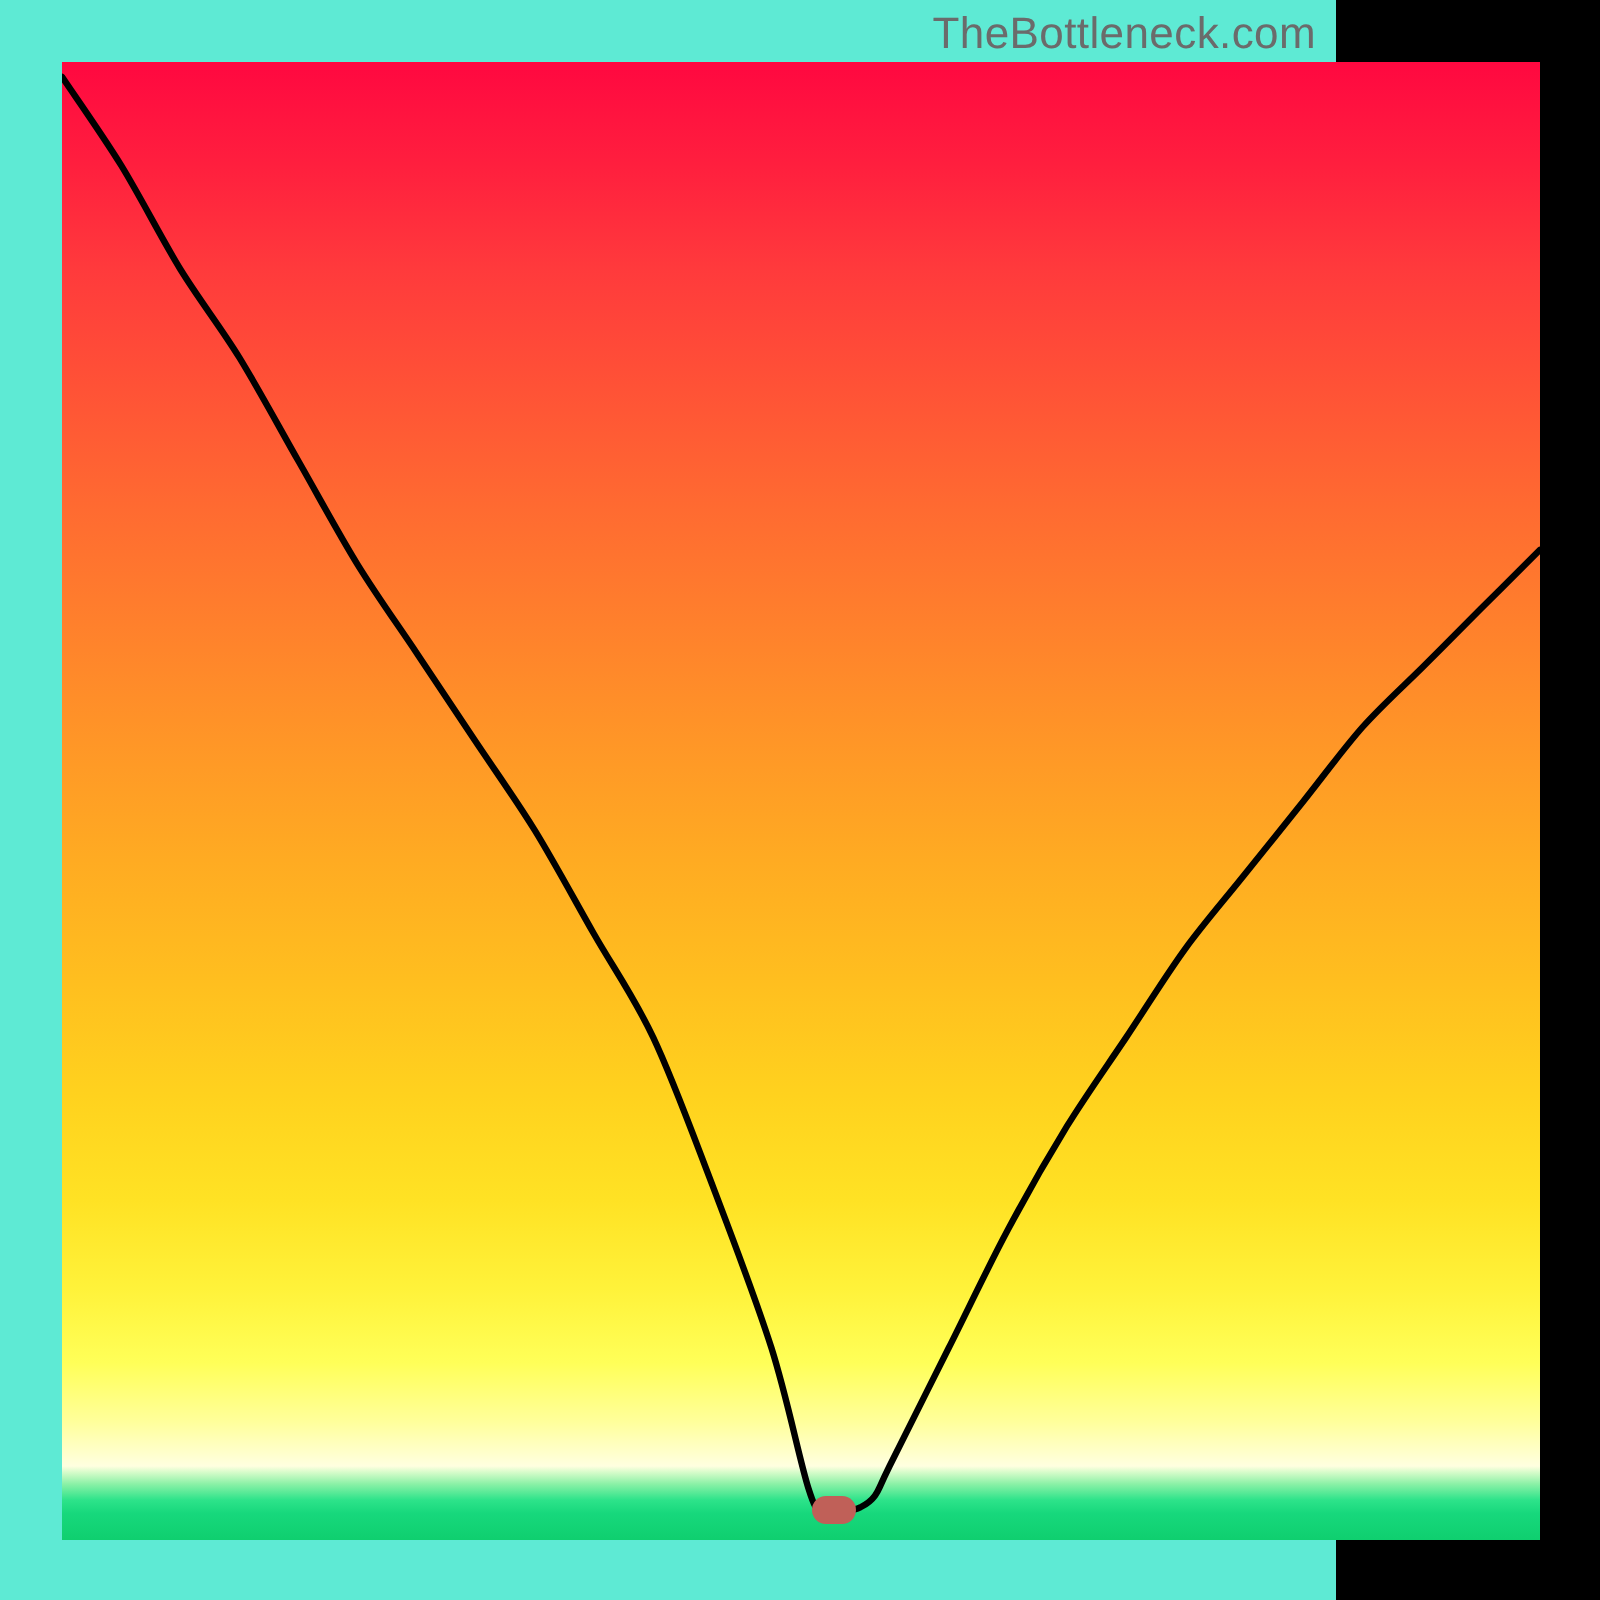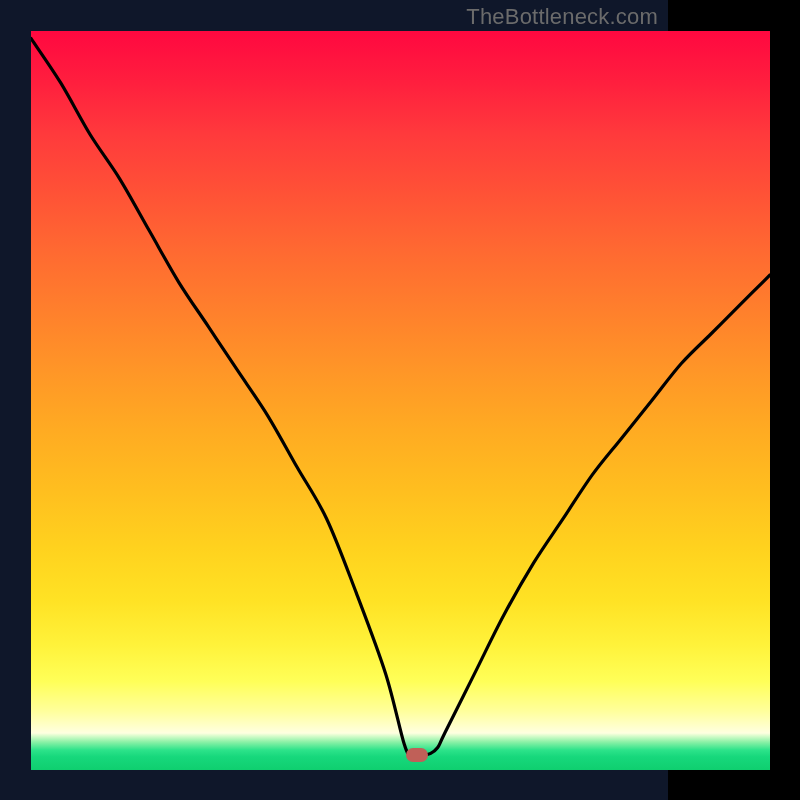--- a/index.html
+++ b/index.html
@@ -8,21 +8,21 @@
     width: 800px;
     height: 800px;
     background: #000;
     overflow: hidden;
     font-family: Arial, Helvetica, sans-serif;
   }
   .frame {
     position: relative;
     width: 668px;
     height: 800px;
-    background: #0f172a;
+    background: #5eead4;
   }
   .watermark {
     position: absolute;
     top: 4px;
     right: 10px;
     color: #6b6b6b;
     font-size: 22px;
     letter-spacing: 0.2px;
     z-index: 5;
   }

